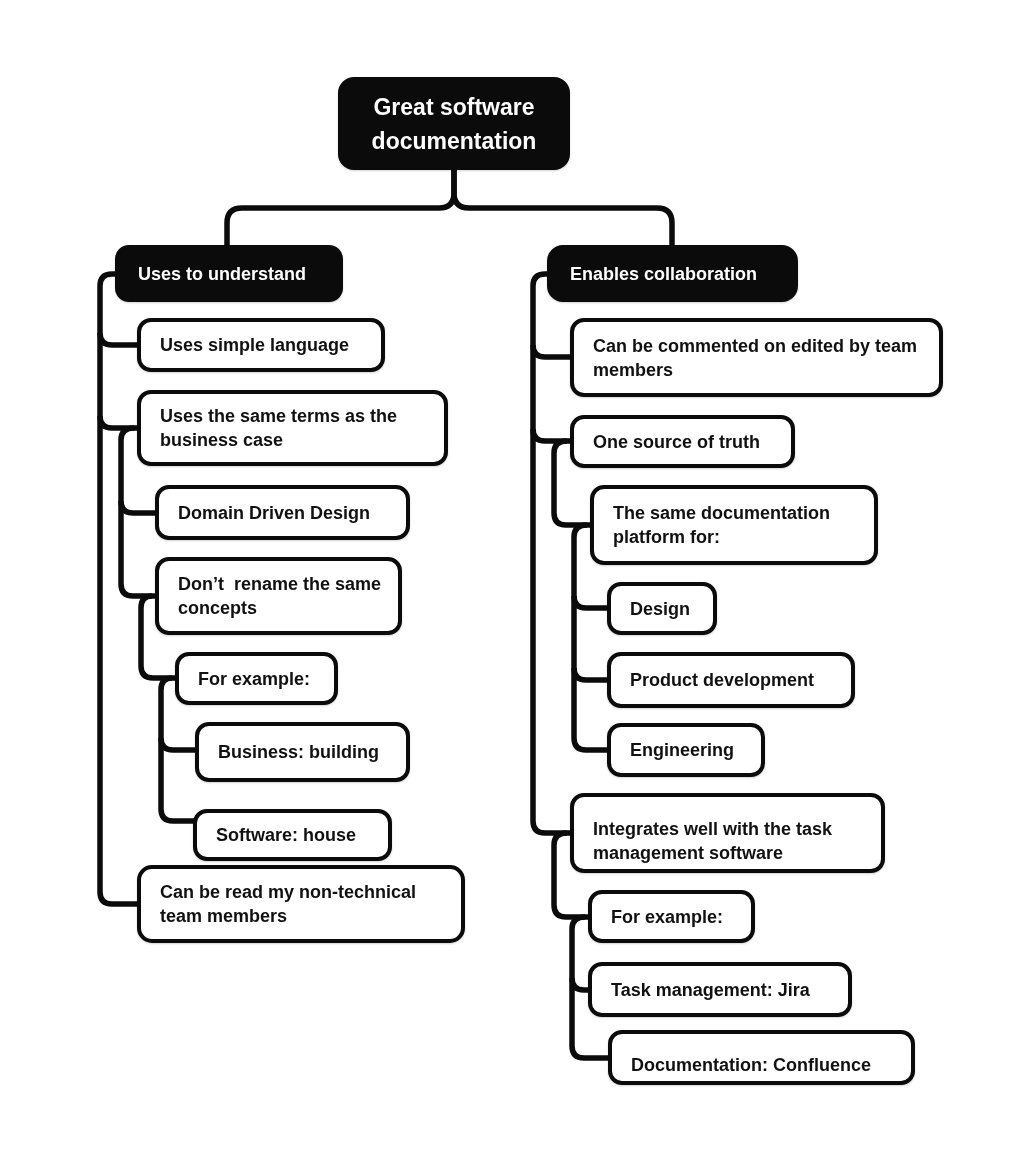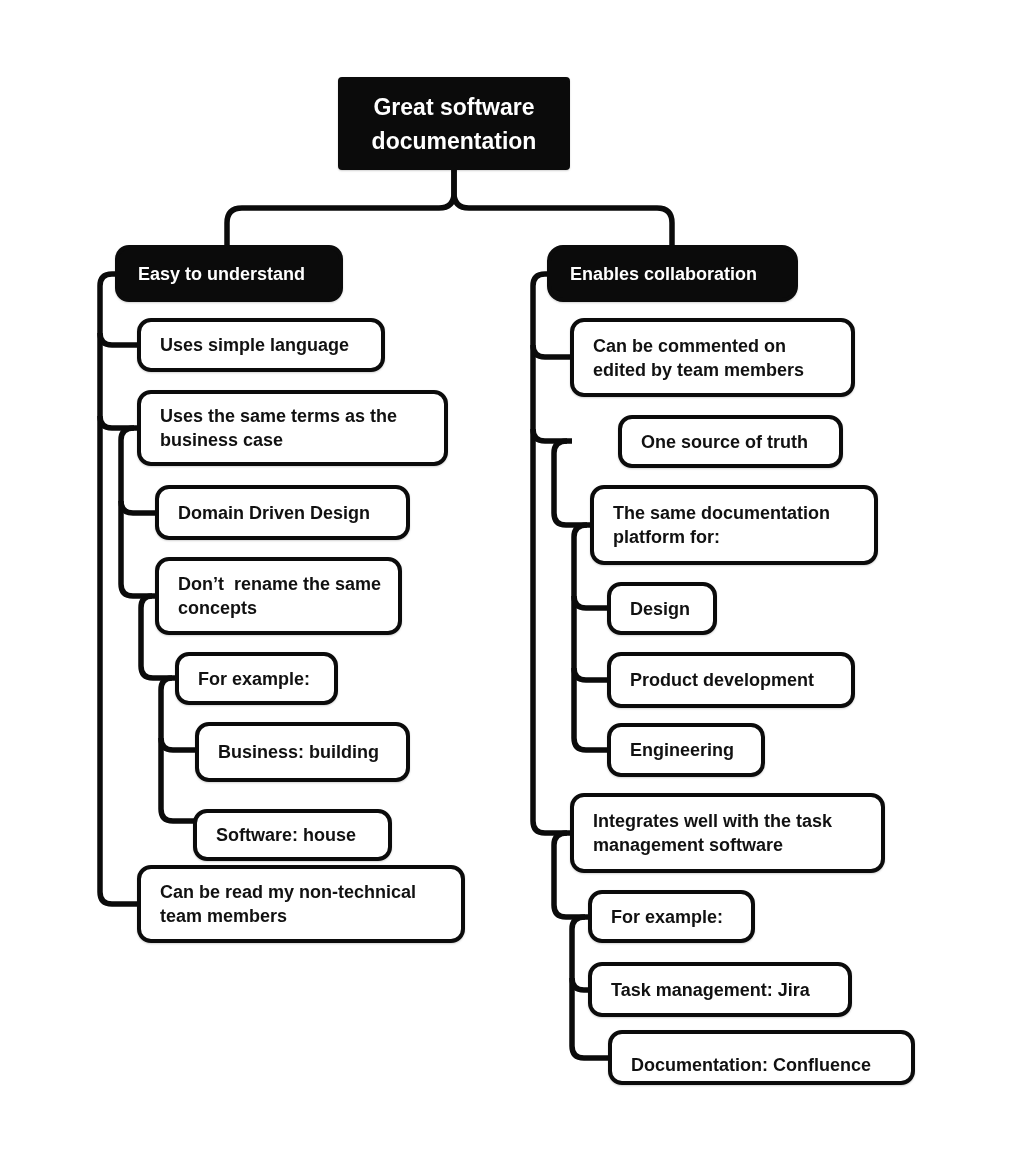--- a/index.html
+++ b/index.html
@@ -18,21 +18,21 @@
   }
   .node .lbl{
     font-size:18px;font-weight:bold;color:#111111;line-height:24px;
     white-space:pre-wrap;
   }
   .node.dark{
     background:#0b0b0b;border-color:#0b0b0b;
   }
   .node.dark .lbl{color:#ffffff;}
   .node.root{
-    border-radius:4px;justify-content:center;text-align:center;
+    border-radius:16px;justify-content:center;text-align:center;
     padding:6px 12px;
   }
   .node.root .lbl{font-size:23px;line-height:34px;color:#ffffff;}
 </style>
 </head>
 <body>
 
 <div id="canvas">
 
   <svg class="connectors" width="1032" height="1162" viewBox="0 0 1032 1162" fill="none" stroke="#0b0b0b" stroke-width="5.5">
@@ -76,21 +76,21 @@
     <path d="M 585 917 Q 572 917 572 929 V 1046 Q 572 1058 584 1058 H 610"></path>
 
     <path d="M 572 978 Q 572 990 584 990 H 610"></path>
   </svg>
 
   <div class="node dark root" style="left:338px;top:77px;width:232px;height:93px;">
     <span class="lbl">Great software documentation</span>
   </div>
 
   <div class="node dark" style="left:115px;top:245px;width:228px;height:57px;">
-    <span class="lbl">Easy to understand</span>
+    <span class="lbl">Uses to understand</span>
   </div>
 
   <div class="node" style="left:137px;top:318px;width:248px;height:54px;">
     <span class="lbl">Uses simple language</span>
   </div>
 
   <div class="node" style="left:137px;top:390px;width:311px;height:76px;">
     <span class="lbl">Uses the same terms as the business case</span>
   </div>
 
@@ -107,53 +107,53 @@
   </div>
 
   <div class="node" style="left:195px;top:722px;width:215px;height:60px;">
     <span class="lbl">Business: building</span>
   </div>
 
   <div class="node" style="left:193px;top:795px;width:199px;height:52px;margin-top:14px;">
     <span class="lbl">Software: house</span>
   </div>
 
-  <div class="node" style="left:137px;top:865px;width:328px;height:78px;">
+  <div class="node" style="left:137px;top:865px;width:328px;height:78px;border-radius:15px;">
     <span class="lbl">Can be read my non-technical team members</span>
   </div>
 
   <div class="node dark" style="left:547px;top:245px;width:251px;height:57px;border-radius:16px;">
     <span class="lbl">Enables collaboration</span>
   </div>
 
-  <div class="node" style="left:570px;top:318px;width:285px;height:79px;">
+  <div class="node" style="left:570px;top:318px;width:373px;height:79px;">
     <span class="lbl">Can be commented on edited by team members</span>
   </div>
 
-  <div class="node" style="left:570px;top:415px;width:225px;height:53px;margin-left:48px;">
+  <div class="node" style="left:570px;top:415px;width:225px;height:53px;">
     <span class="lbl">One source of truth</span>
   </div>
 
   <div class="node" style="left:590px;top:485px;width:288px;height:80px;">
     <span class="lbl">The same documentation platform for:</span>
   </div>
 
   <div class="node" style="left:607px;top:582px;width:110px;height:53px;">
     <span class="lbl">Design</span>
   </div>
 
   <div class="node" style="left:607px;top:652px;width:248px;height:56px;">
     <span class="lbl">Product development</span>
   </div>
 
   <div class="node" style="left:607px;top:723px;width:158px;height:54px;">
     <span class="lbl">Engineering</span>
   </div>
 
-  <div class="node" style="left:570px;top:793px;width:315px;height:80px;">
+  <div class="node" style="left:570px;top:793px;width:315px;height:80px;align-items:flex-end;">
     <span class="lbl">Integrates well with the task management software</span>
   </div>
 
   <div class="node" style="left:588px;top:890px;width:167px;height:53px;">
     <span class="lbl">For example:</span>
   </div>
 
   <div class="node" style="left:588px;top:962px;width:264px;height:55px;">
     <span class="lbl">Task management: Jira</span>
   </div>

